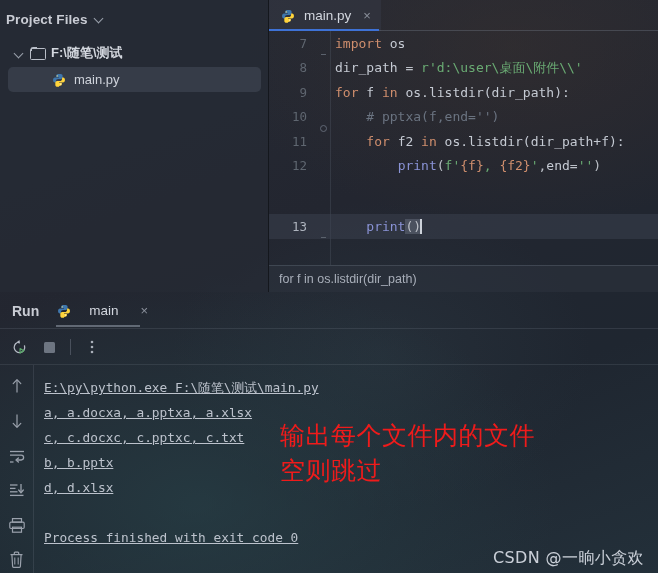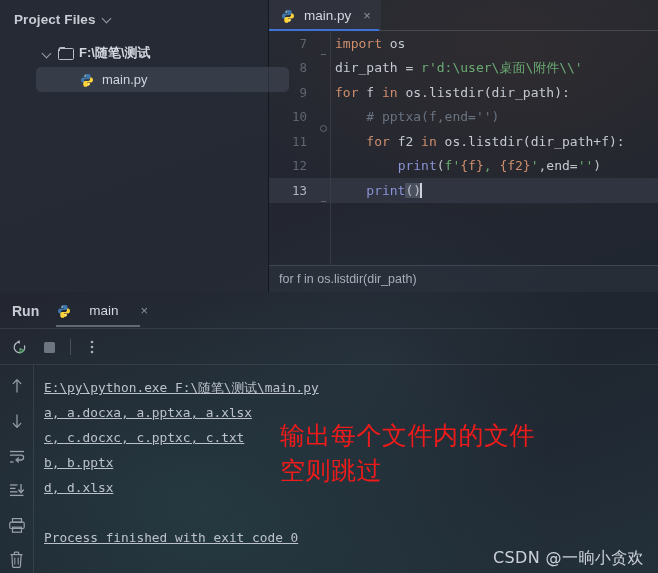--- a/index.html
+++ b/index.html
@@ -26,36 +26,36 @@
 
   
   .project-panel {
     width: 269px; height: 292px;
     background: rgba(38,42,52,0.80);
     border-right: 1px solid rgba(18,20,26,0.85);
     position: relative;
   }
   .project-header {
     display:flex; align-items:center; gap:7px;
-    padding: 8px 0 0 14px; height: 30px;
+    padding: 8px 0 0 6px; height: 30px;
   }
   .project-header .title {
     font-size: 13.5px; color: #c9ccd4; font-weight: 700;
     letter-spacing: .1px;
   }
   .chev-down {
     width:9px; height:9px; position:relative; top:-1px;
   }
   .chev-down::before {
     content:""; position:absolute; left:0; top:1px;
     width:6px; height:6px;
     border-right:1.6px solid #9aa0ab; border-bottom:1.6px solid #9aa0ab;
     transform: rotate(45deg);
   }
-  .tree { margin-top: 10px; margin-left: 28px; }
+  .tree { margin-top: 10px; }
   .tree-row {
     display:flex; align-items:center; height:25px; gap:6px;
     padding-left: 14px; font-size:13px; color:#ccd0d8;
   }
   .tree-row .arrow {
     width:10px; height:10px; position:relative; flex:0 0 10px;
   }
   .tree-row .arrow::before {
     content:""; position:absolute; left:1px; top:2px;
     width:6px;height:6px;
@@ -109,21 +109,21 @@
 
   .code-area {
     position:relative; height: 234px; overflow:hidden;
     font-family: "DejaVu Sans Mono", monospace;
     font-size: 13px;
   }
   .code-line {
     height: 24.5px; display:flex; align-items:center; position:relative;
     white-space: pre;
   }
-  .code-line.current { background: rgba(60,66,80,0.50); }
+  .code-line.current { background: rgba(60,66,80,0.50); margin-top: 36px; }
   .gutter {
     width:48px; text-align:right; padding-right:10px;
     color:#5f6670; font-size:12.5px; flex:0 0 48px;
     font-family: "DejaVu Sans Mono", monospace;
   }
   .code-line.current .gutter { color:#aeb4be; }
   .foldcol { width:14px; flex:0 0 14px; position:relative; }
   .fold-dash {
     position:absolute; left:4px; top:11px; width:5px; height:1px; background:#5b626d;
   }

